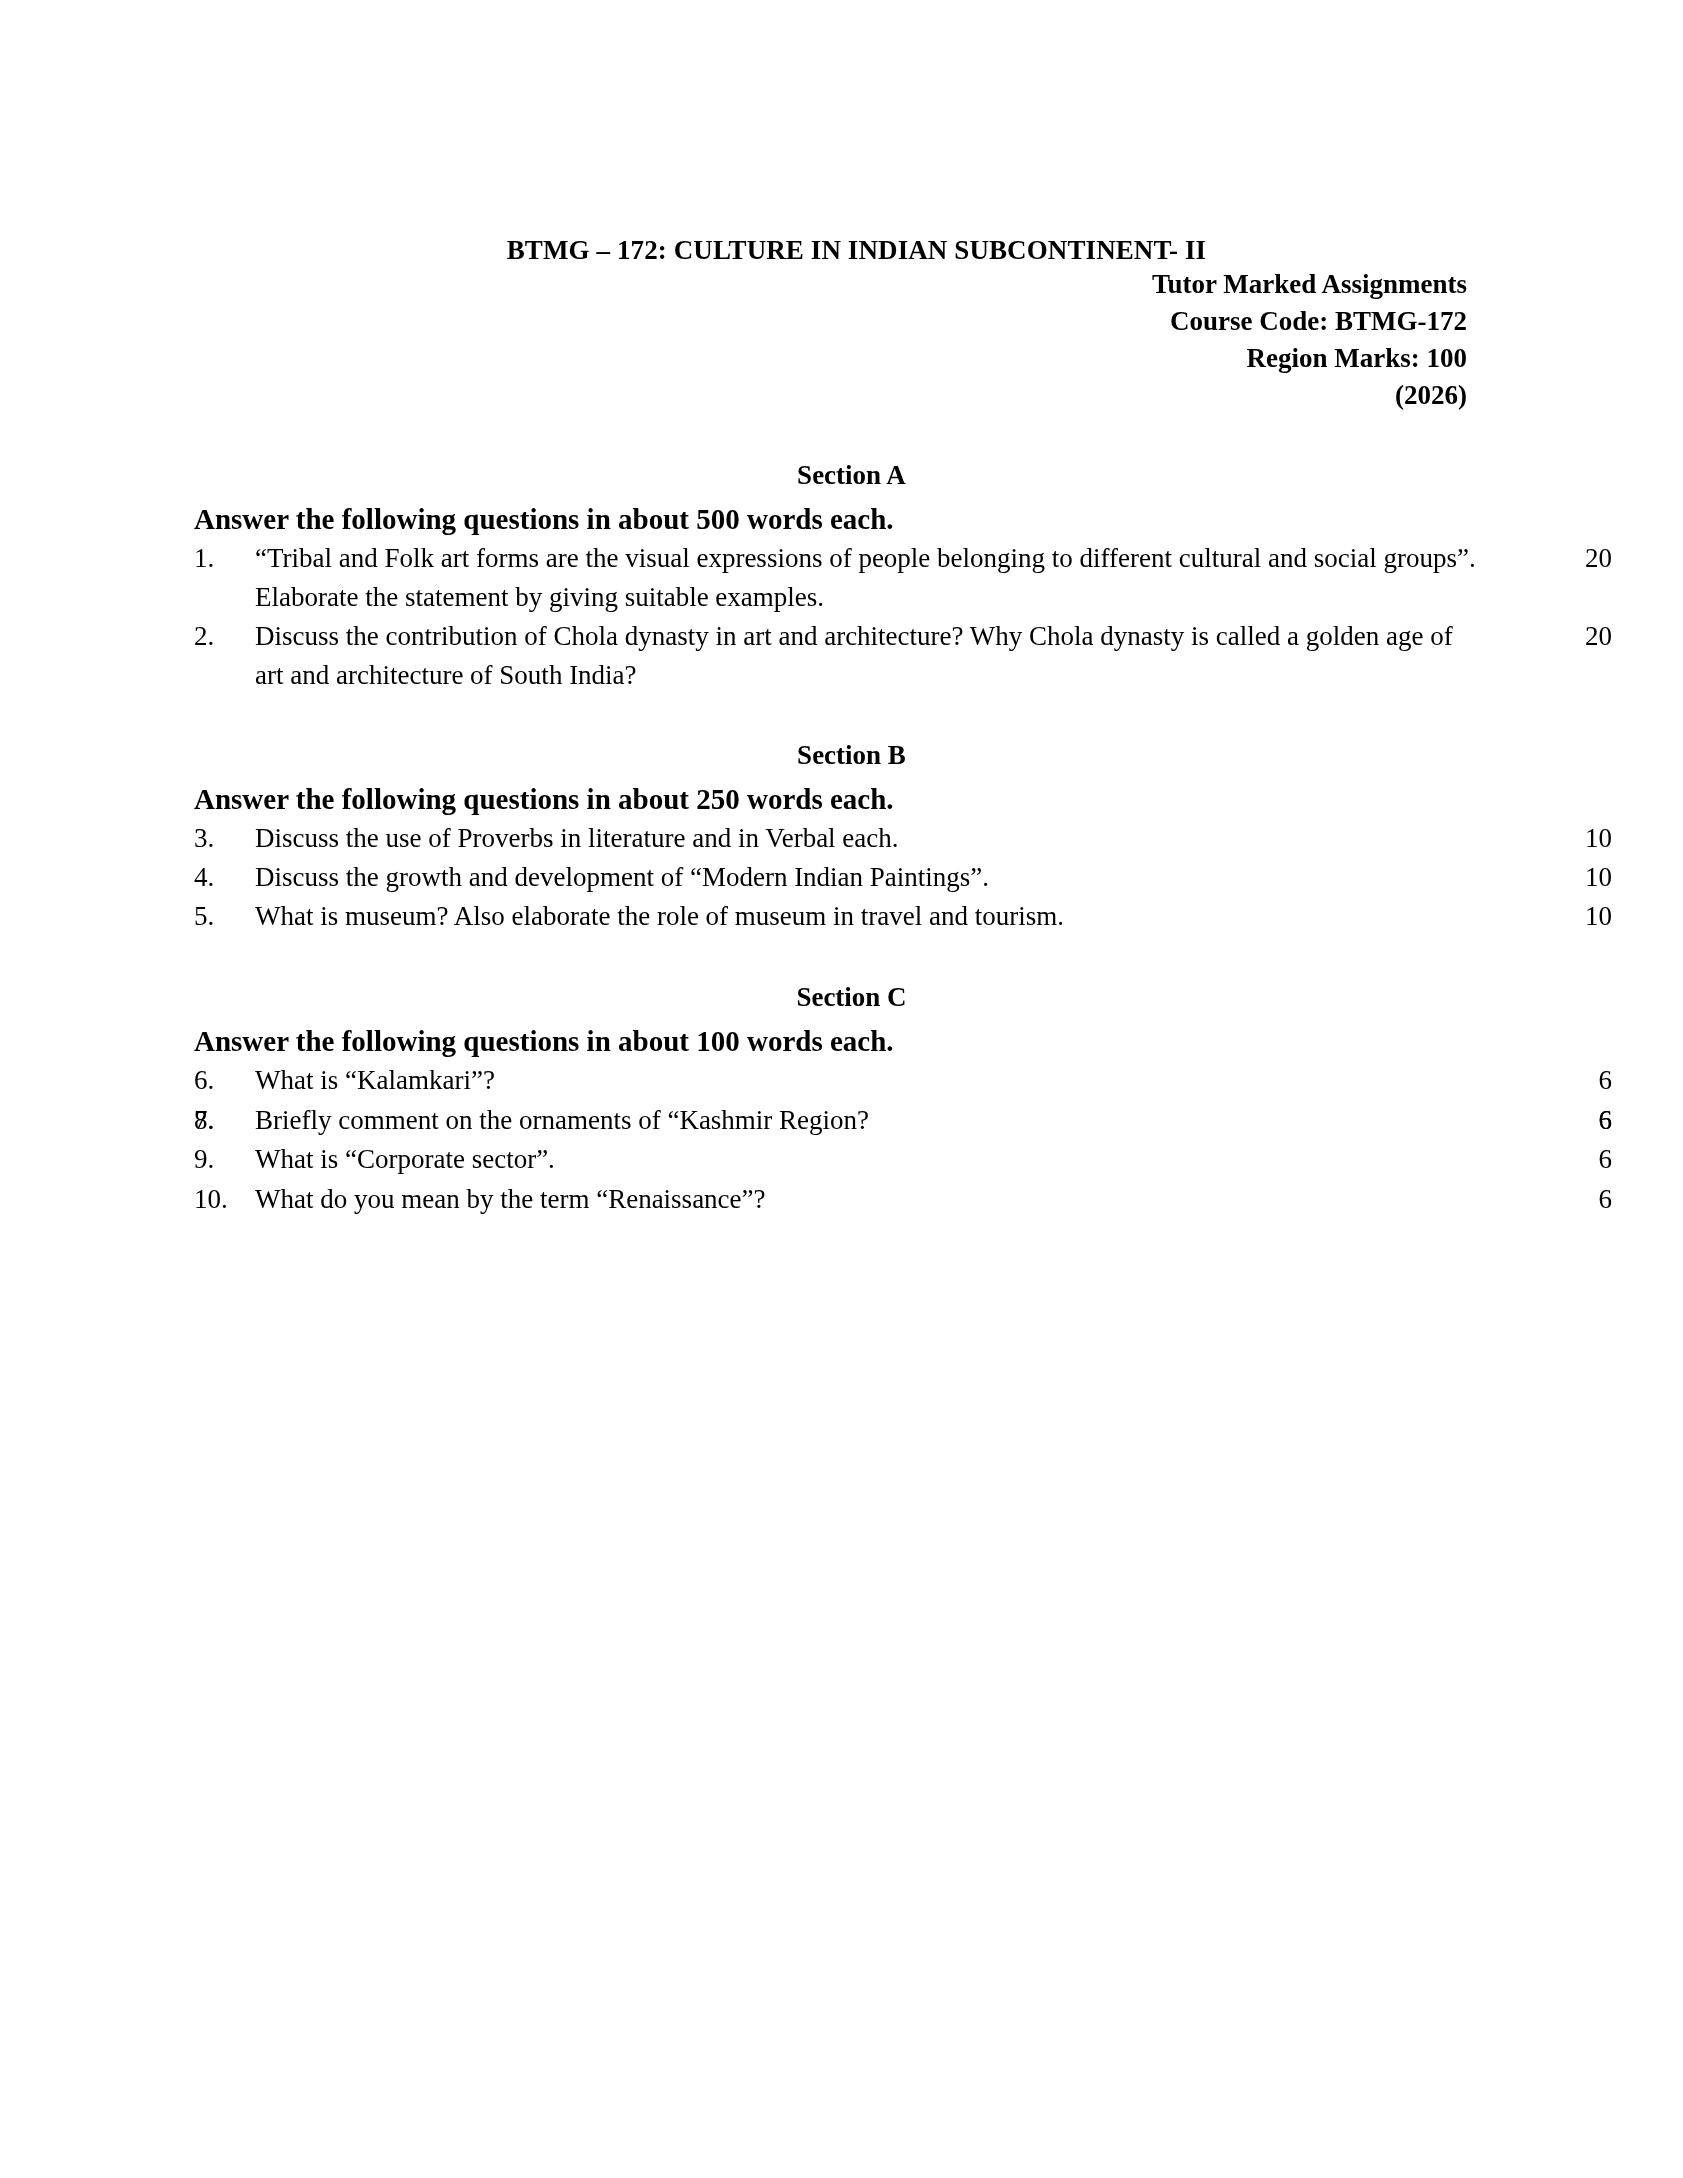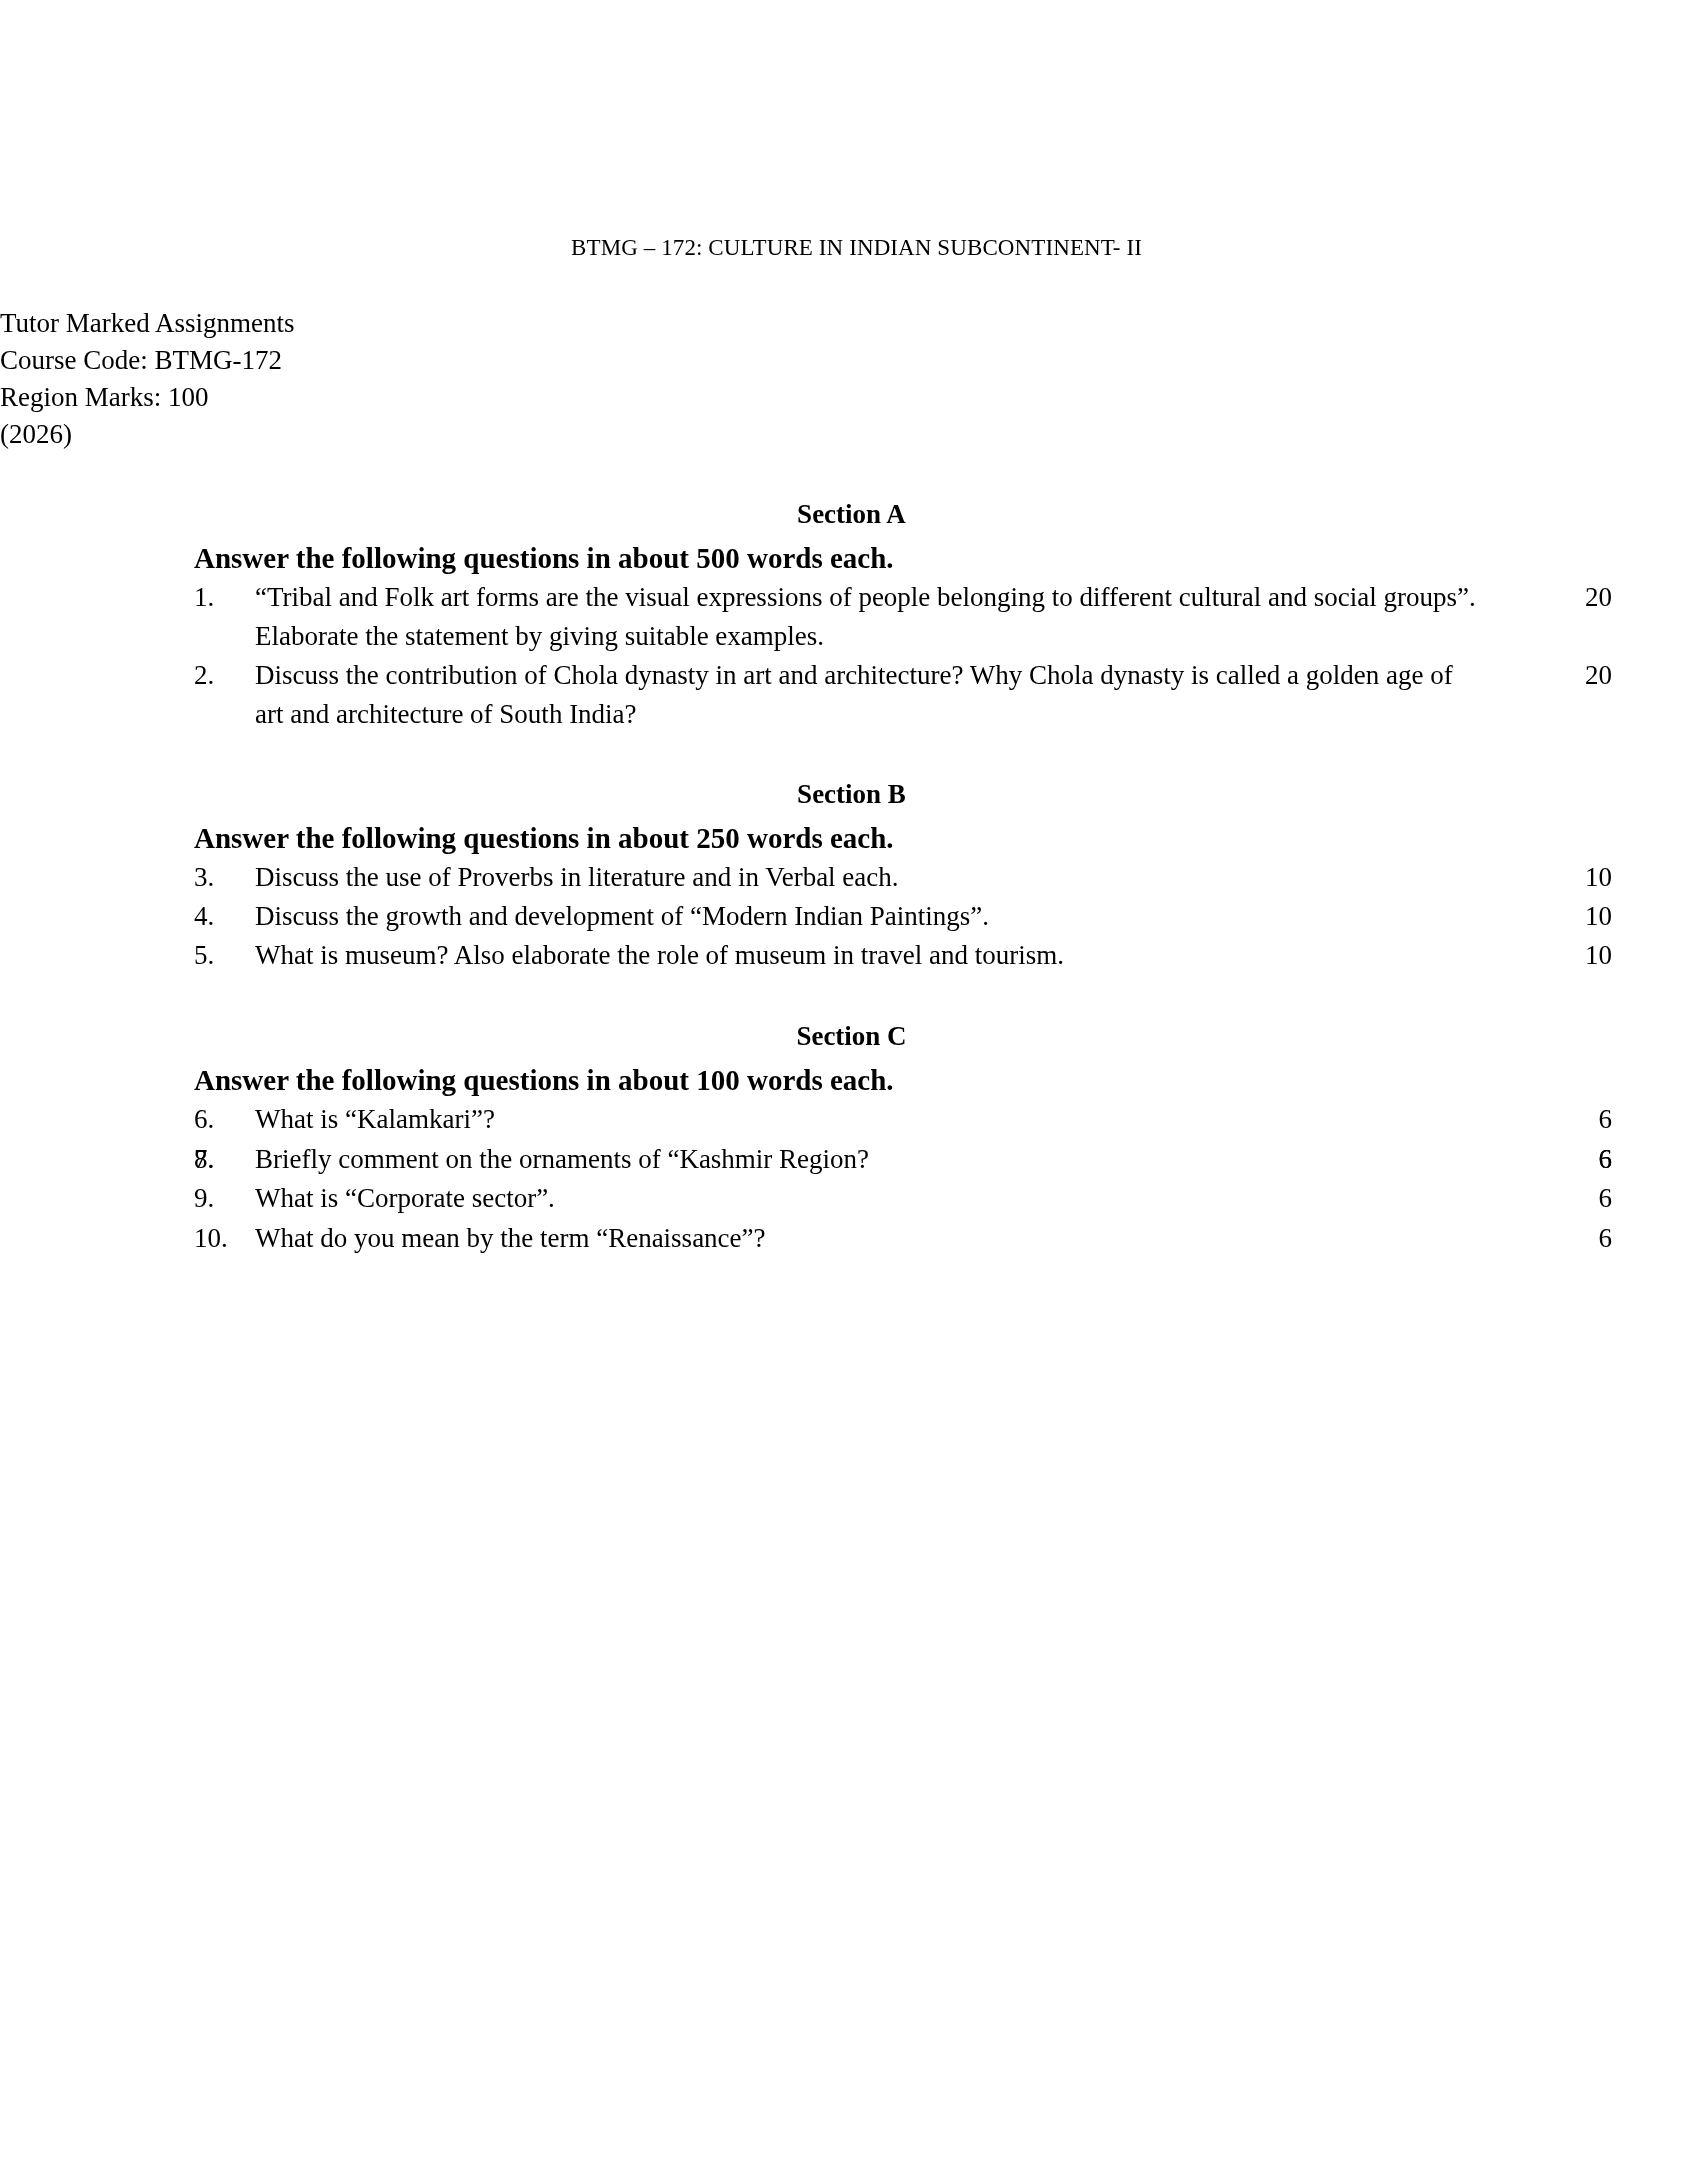--- a/index.html
+++ b/index.html
@@ -18,30 +18,30 @@
   .page {
     position: absolute;
     left: 0;
     top: 0;
     width: 1683px;
     height: 2178px;
     padding: 0;
   }
   .doc-title {
     text-align: center;
-    font-weight: normal;
-    font-size: 23px;
+    font-weight: bold;
+    font-size: 27px;
     letter-spacing: 0.1px;
     margin-top: 235px;
     margin-left: 30px;
   }
   .meta-block {
-    margin-top: 44px;
     padding-right: 216px;
-    font-weight: normal;
+    text-align: right;
+    font-weight: bold;
     font-size: 27px;
     line-height: 1.37;
   }
   .meta-line {
     display: block;
   }
   .section-block {
     margin-top: 14px;
   }
   .section-heading {

